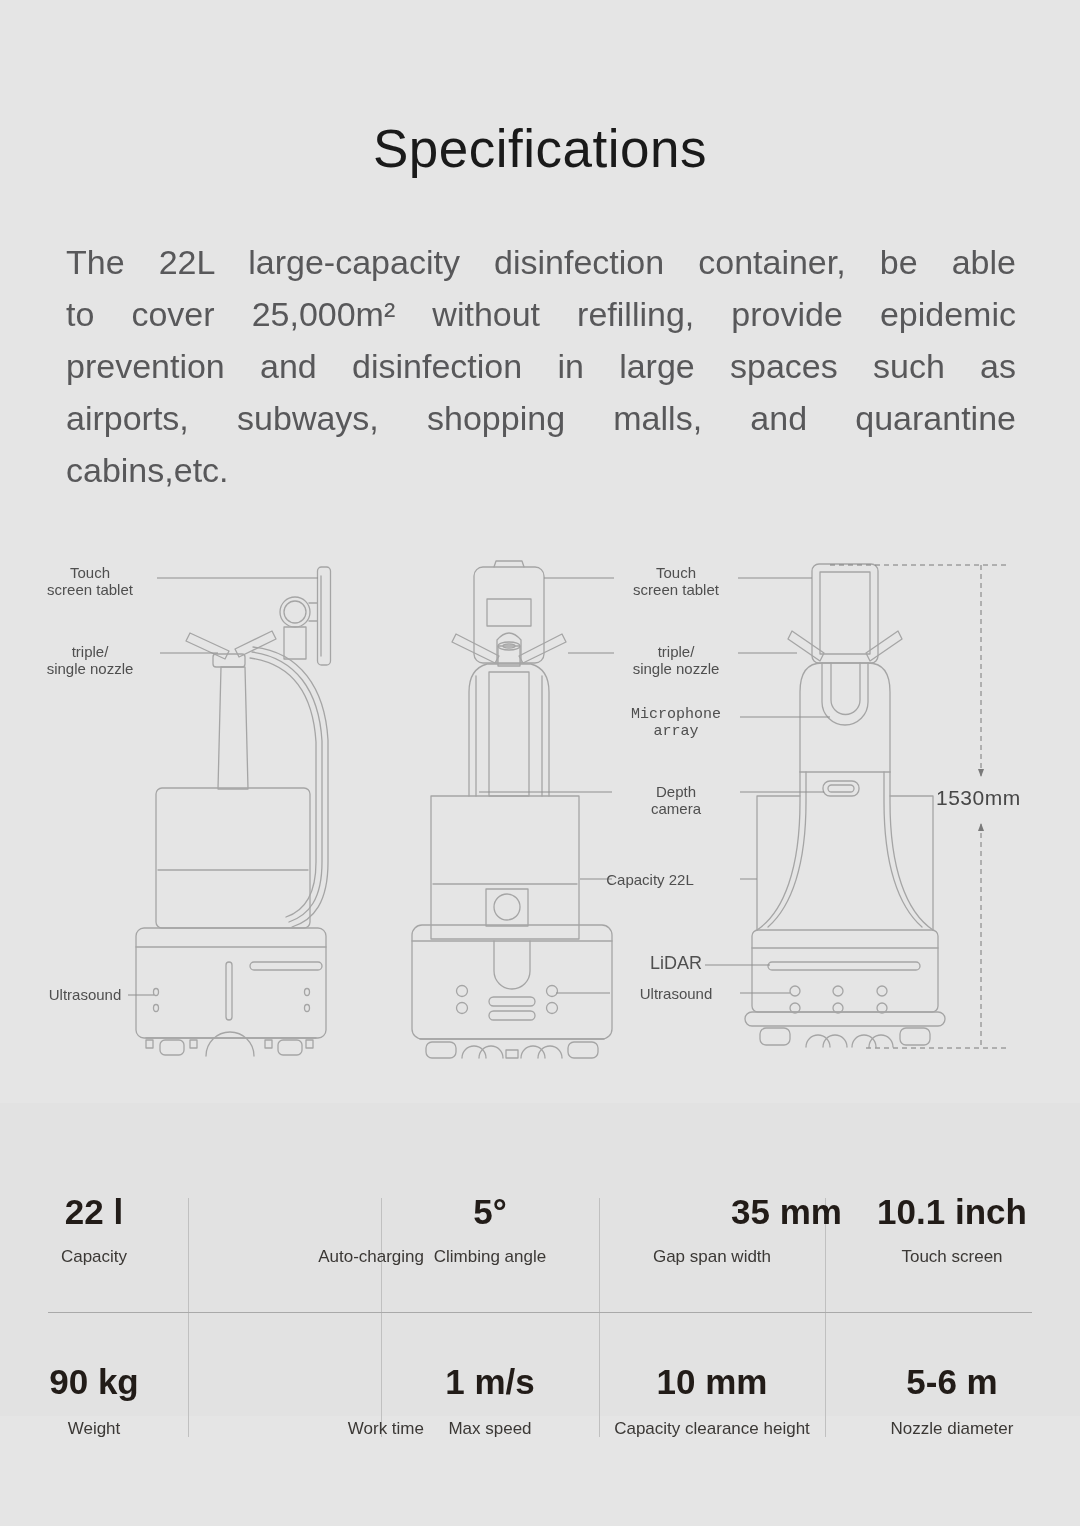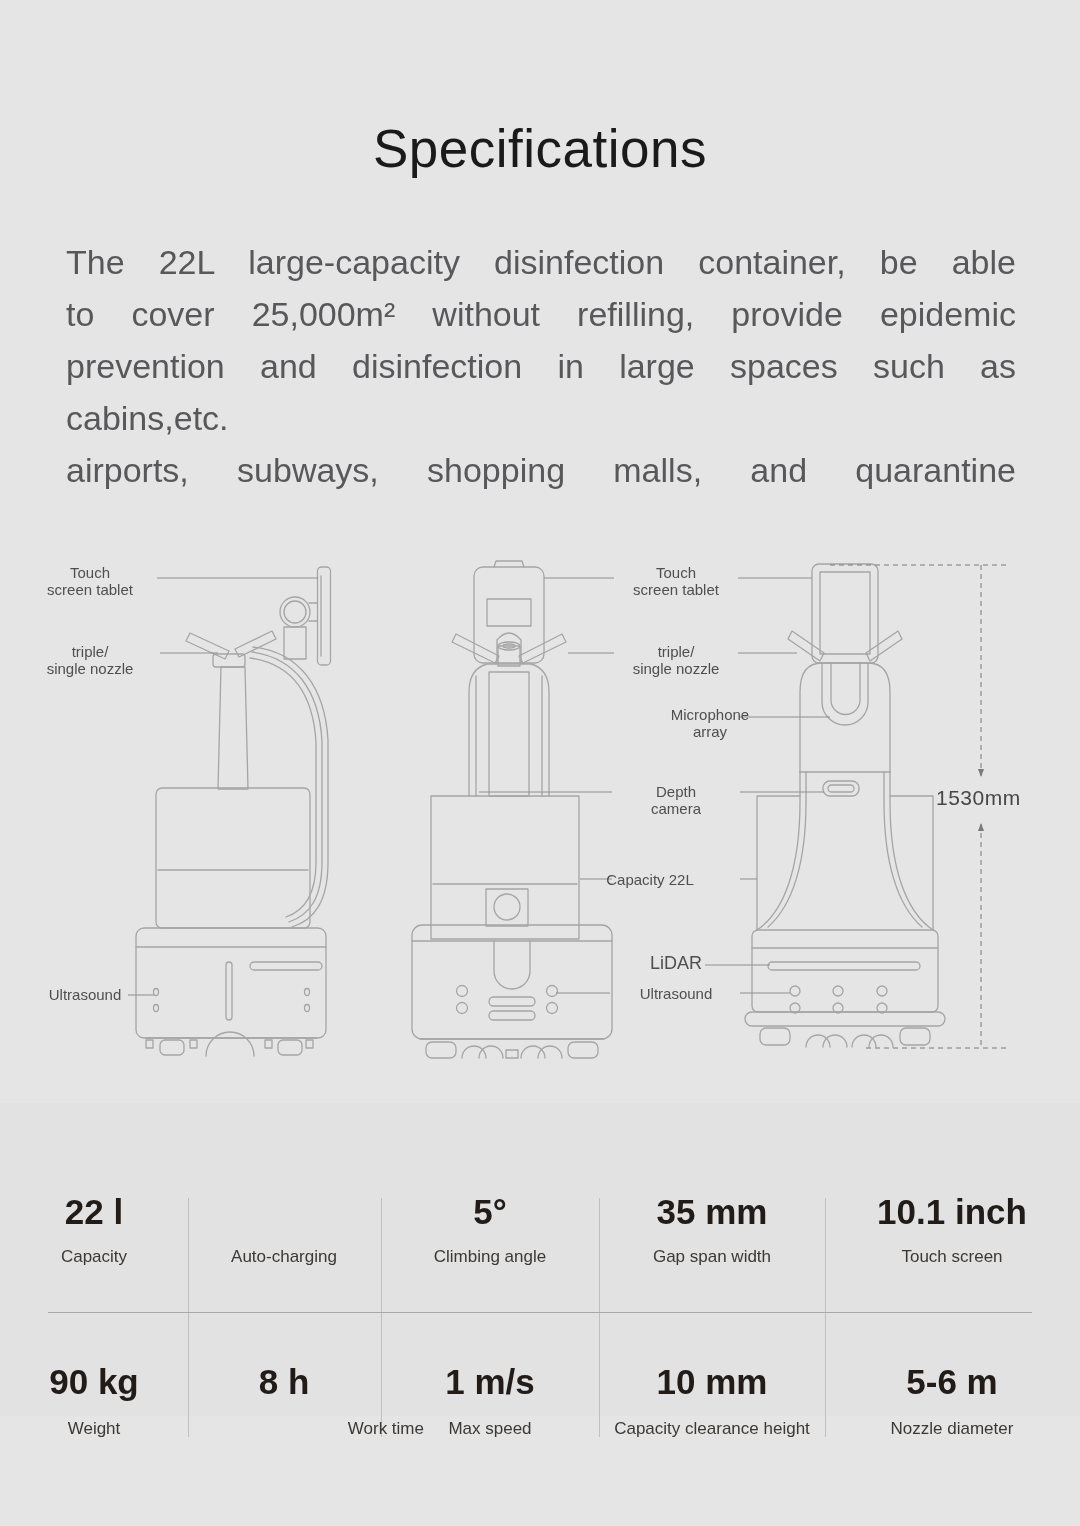--- a/index.html
+++ b/index.html
@@ -29,22 +29,22 @@
 <body>
 
 <div class="page">
 
   <div class="page-title">Specifications</div>
 
   <div class="intro">
     <div class="line">The 22L large-capacity disinfection container, be able</div>
     <div class="line">to cover 25,000m² without refilling, provide epidemic</div>
     <div class="line">prevention and disinfection in large spaces such as</div>
+    <div class="line">airports, subways, shopping malls, and quarantine</div>
     <div class="line last">cabins,etc.</div>
-    <div class="line">airports, subways, shopping malls, and quarantine</div>
   </div>
 
   <svg class="art" width="1080" height="1526" viewBox="0 0 1080 1526">
     <g stroke="#a5a5a5" stroke-width="1.3" fill="none" stroke-linecap="round" stroke-linejoin="round">
 
       <g>
         <rect x="317.5" y="567" width="13" height="98" rx="4"></rect>
         <line x1="321" y1="576" x2="321" y2="656"></line>
         <circle cx="295" cy="612" r="15"></circle>
         <circle cx="295" cy="612" r="11"></circle>
@@ -184,50 +184,49 @@
   <div class="callout-label" style="left:34px;top:564px;width:112px;">Touch
 screen tablet</div>
   <div class="callout-label" style="left:34px;top:643px;width:112px;">triple/
 single nozzle</div>
   <div class="callout-label" style="left:35px;top:986px;width:100px;">Ultrasound</div>
 
   <div class="callout-label" style="left:611px;top:564px;width:130px;">Touch
 screen tablet</div>
   <div class="callout-label" style="left:611px;top:643px;width:130px;">triple/
 single nozzle</div>
-  <div class="callout-label" style="left:645px;top:706px;width:130px;">Microphone
+  <div class="callout-label" style="left:611px;top:706px;width:130px;font-family:Liberation Mono, monospace;">Microphone
 array</div>
   <div class="callout-label" style="left:611px;top:783px;width:130px;">Depth
 camera</div>
   <div class="callout-label" style="left:585px;top:871px;width:130px;">Capacity 22L</div>
   <div class="callout-label big" style="left:611px;top:953px;width:130px;">LiDAR</div>
   <div class="callout-label" style="left:611px;top:985px;width:130px;">Ultrasound</div>
 
   <div class="dim-label">1530mm</div>
 
   <div class="panel">
     <div class="vline" style="left:188px;"></div>
     <div class="vline" style="left:381px;"></div>
     <div class="vline" style="left:599px;"></div>
     <div class="vline" style="left:825px;"></div>
     <div class="hline"></div>
 
     <div class="spec-value" style="left:94px;top:89px;">22 l</div>
     <div class="spec-label" style="left:94px;top:144px;">Capacity</div>
-    <div class="spec-label" style="left:284px;top:144px;">Auto-charging</div>
+    <div class="spec-label" style="left:284px;top:144px;text-align:right;">Auto-charging</div>
     <div class="spec-value" style="left:490px;top:89px;">5°</div>
     <div class="spec-label" style="left:490px;top:144px;">Climbing angle</div>
-    <div class="spec-value" style="left:712px;top:89px;">35 mm</div>
+    <div class="spec-value" style="left:712px;top:89px;text-align:right;">35 mm</div>
     <div class="spec-label" style="left:712px;top:144px;">Gap span width</div>
     <div class="spec-value" style="left:952px;top:89px;">10.1 inch</div>
     <div class="spec-label" style="left:952px;top:144px;">Touch screen</div>
 
     <div class="spec-value" style="left:94px;top:259px;">90 kg</div>
     <div class="spec-label" style="left:94px;top:316px;">Weight</div>
-    <div class="spec-value" style="left:284px;top:259px;">8 h</div>
     <div class="spec-label" style="left:284px;top:316px;text-align:right;">Work time</div>
     <div class="spec-value" style="left:490px;top:259px;">1 m/s</div>
     <div class="spec-label" style="left:490px;top:316px;">Max speed</div>
     <div class="spec-value" style="left:712px;top:259px;">10 mm</div>
     <div class="spec-label" style="left:712px;top:316px;">Capacity clearance height</div>
     <div class="spec-value" style="left:952px;top:259px;">5-6 m</div>
     <div class="spec-label" style="left:952px;top:316px;">Nozzle diameter</div>
   </div>
 
 </div>

